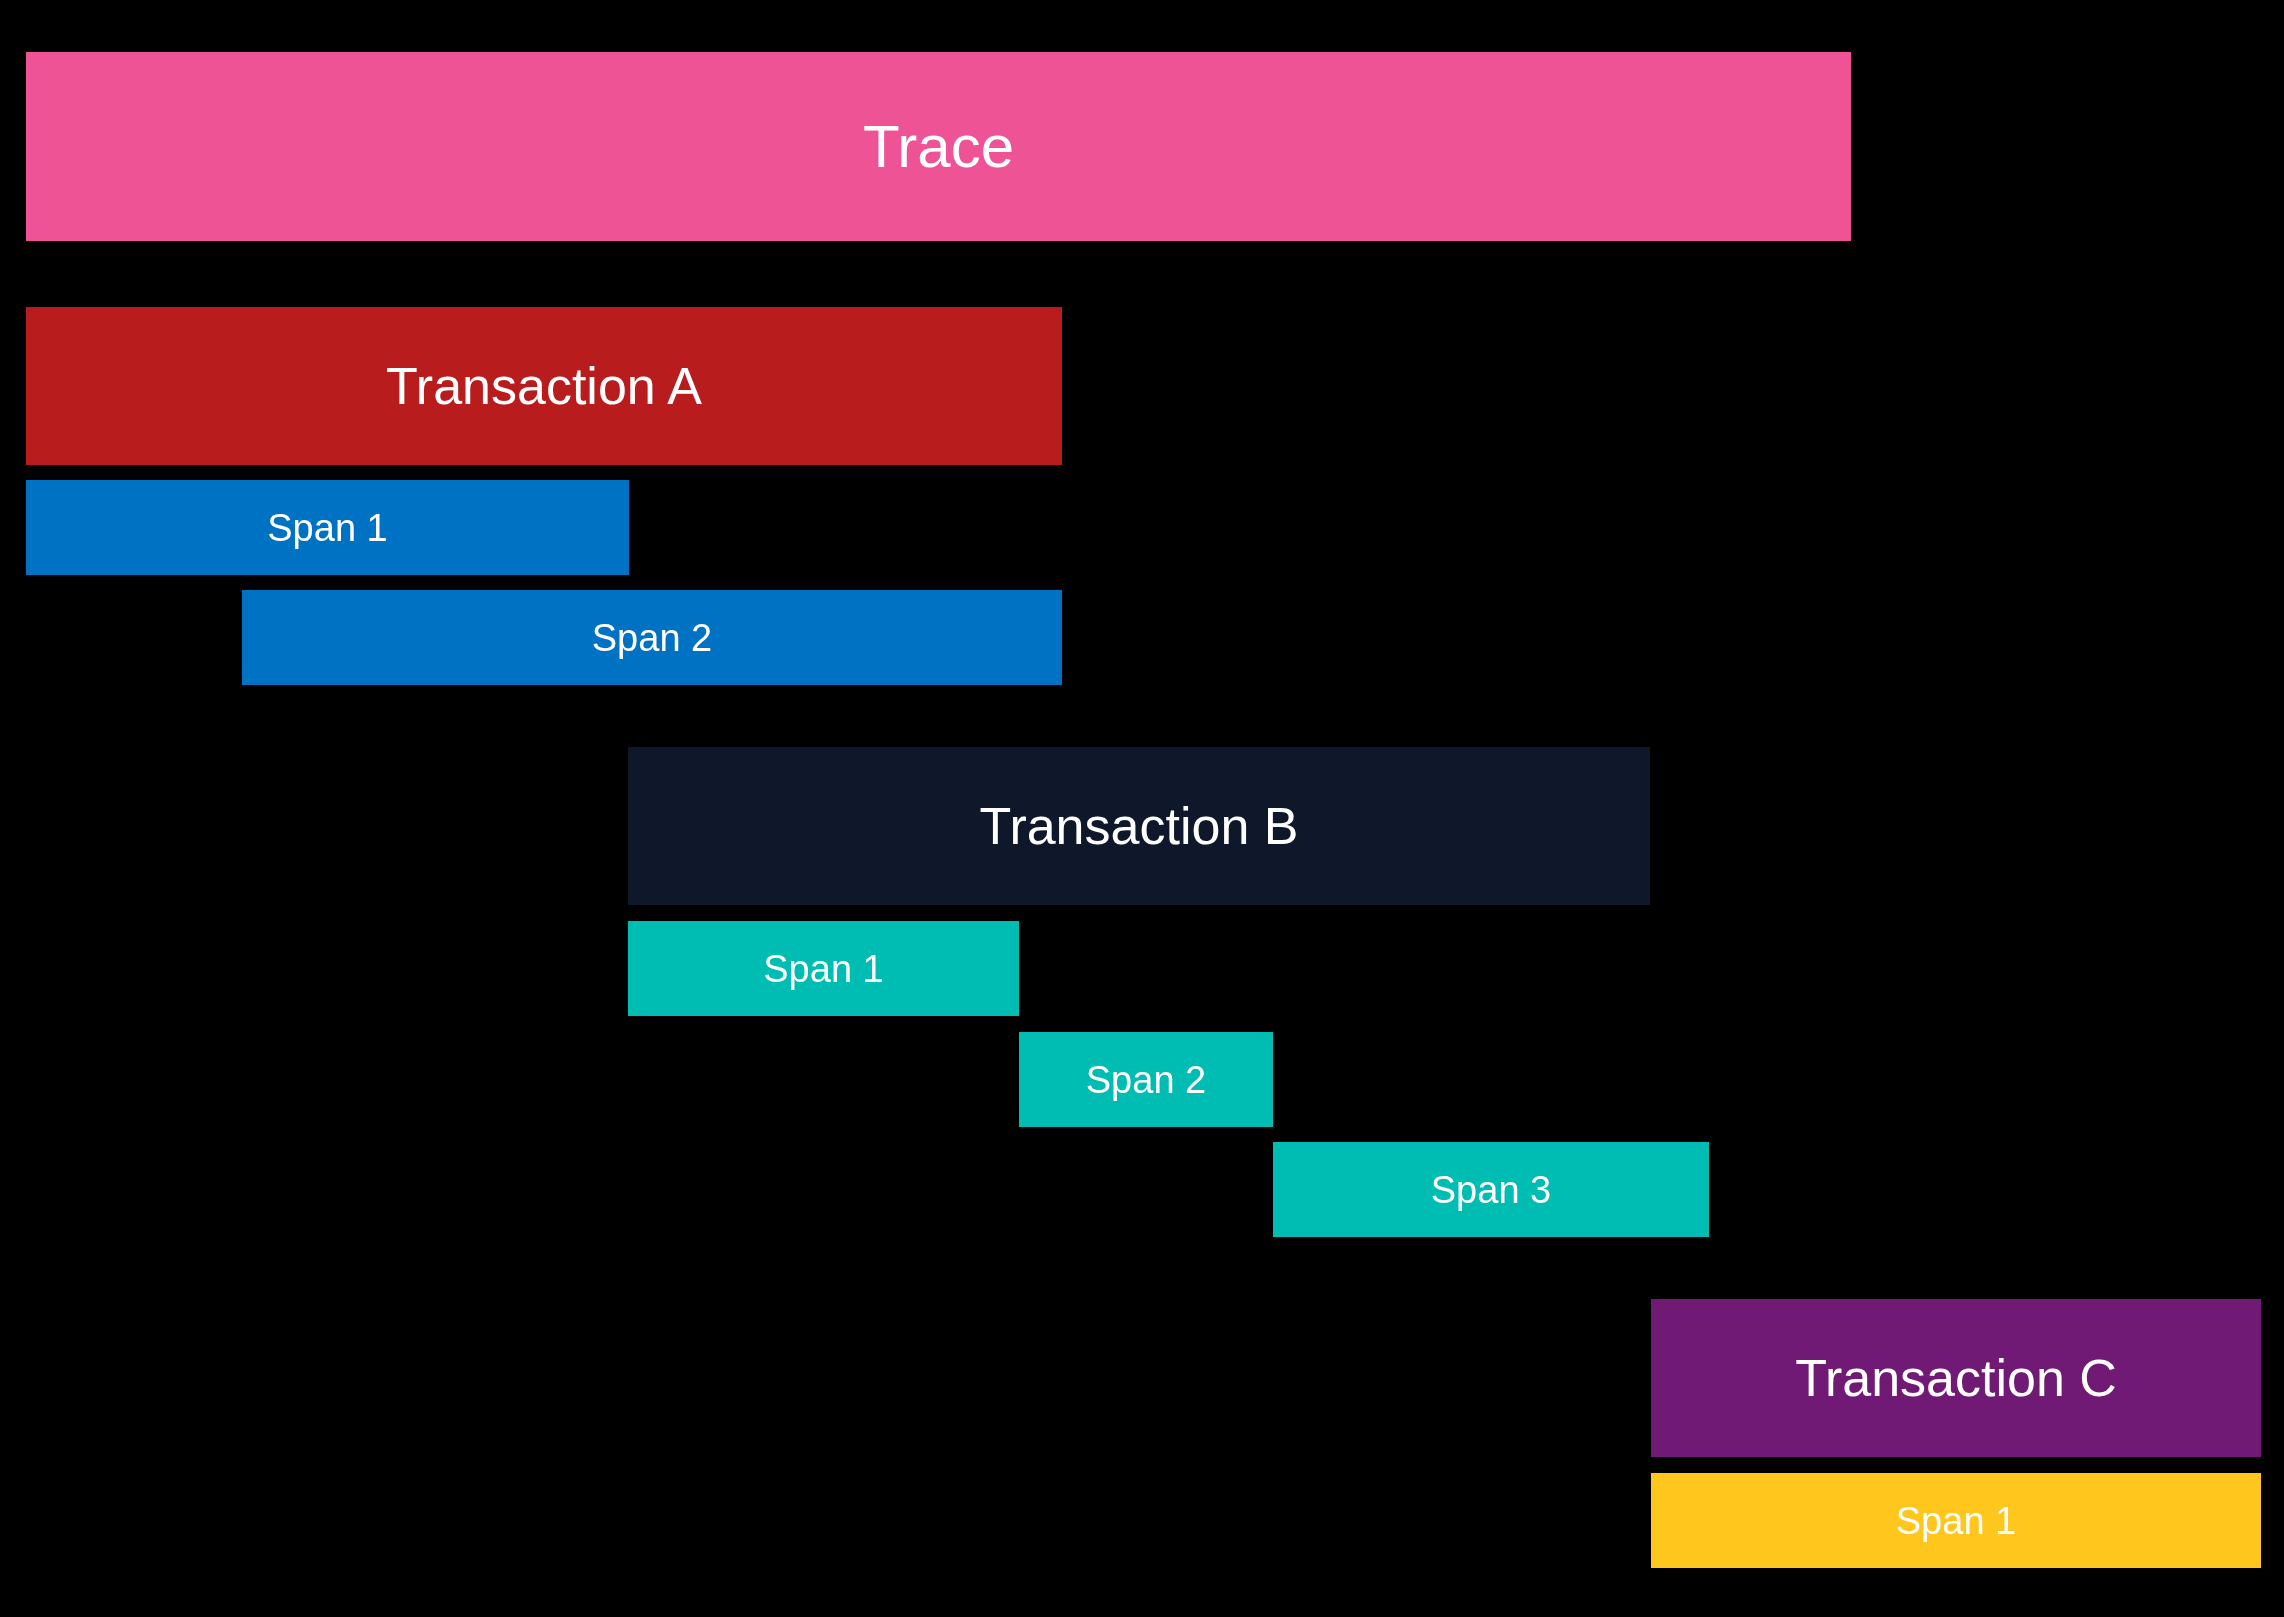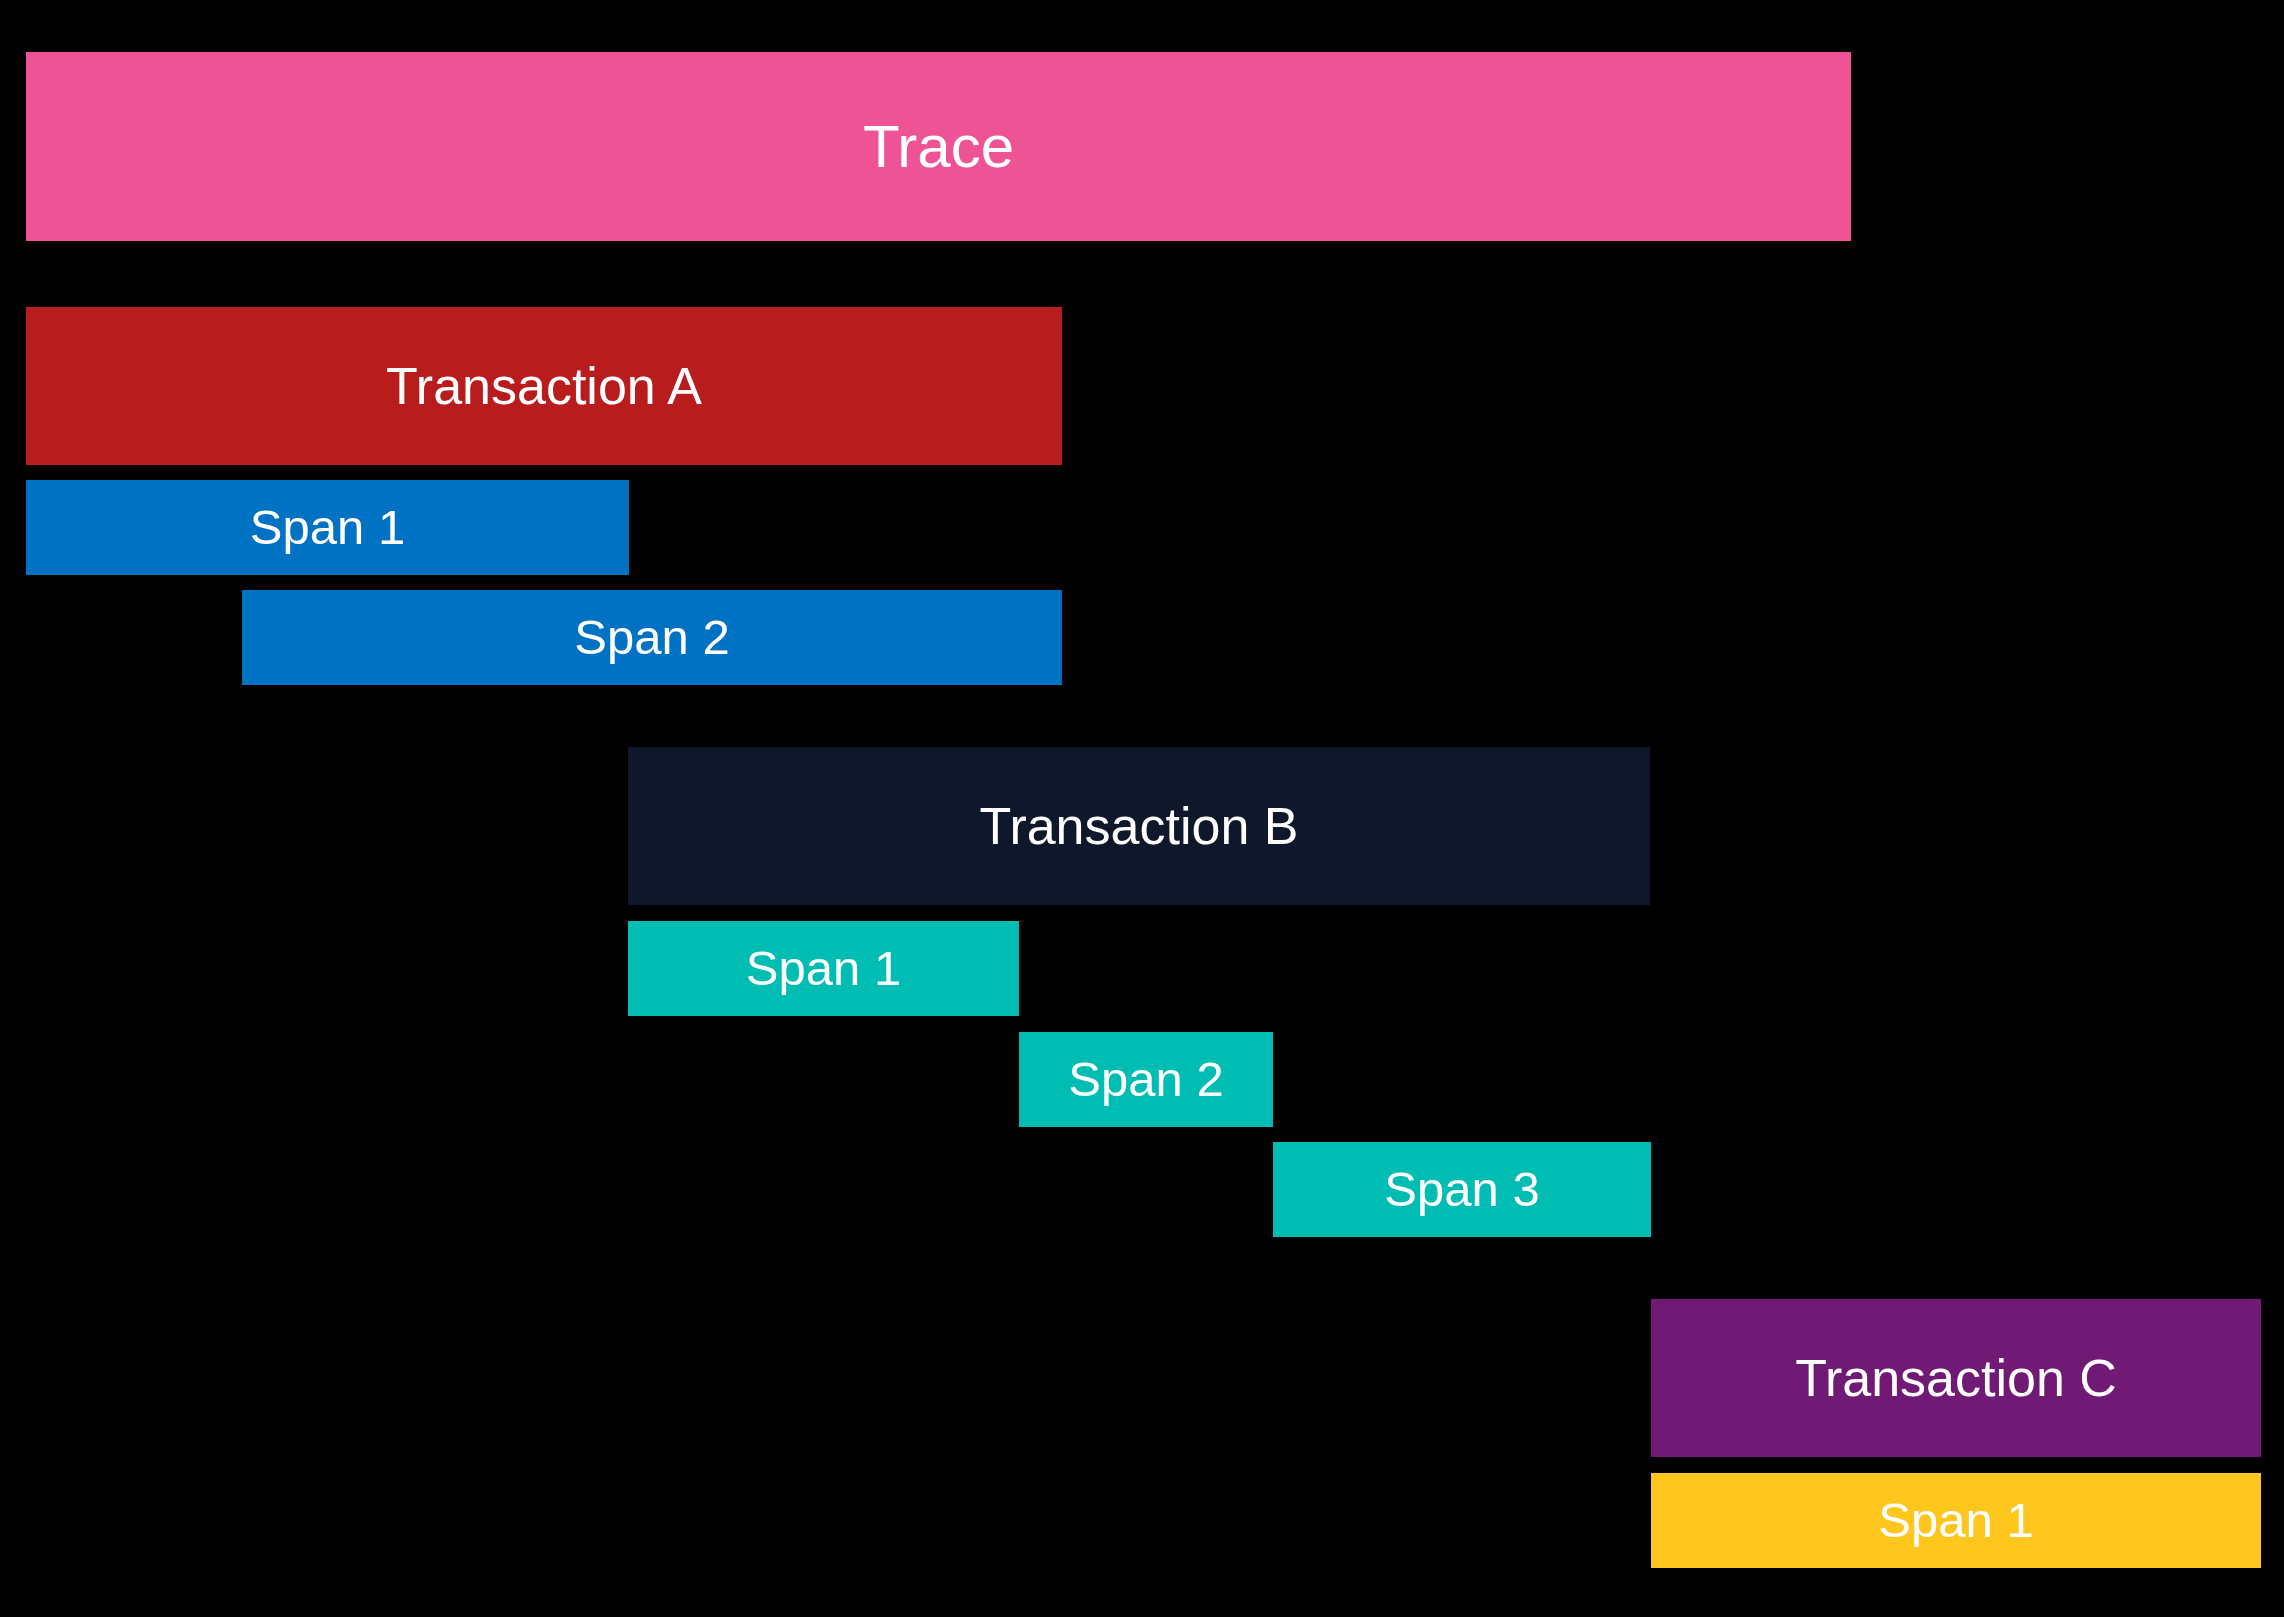--- a/index.html
+++ b/index.html
@@ -25,21 +25,21 @@
     white-space: nowrap;
     line-height: 1;
     overflow: hidden;
   }
   .bar-label {
     color: #ffffff;
     font-weight: 400;
   }
   .lvl-trace   { font-size: 60px; }
   .lvl-txn     { font-size: 52px; }
-  .lvl-span    { font-size: 49px; }
+  .lvl-span    { font-size: 38px; }
 </style>
 </head>
 <body>
 
 <div id="diagram" style="width: 2284px; height: 1618px; background: rgb(0, 0, 0);">
     <div class="bar" style="left: 26px; top: 52px; width: 1825px; height: 189px; background: rgb(238, 83, 150);">
       <span class="bar-label lvl-trace" style="color: rgb(255, 255, 255);">Trace</span>
     </div>
     <div class="bar" style="left: 26px; top: 307px; width: 1036px; height: 158px; background: #b91c1c;">
       <span class="bar-label lvl-txn" style="color: rgb(255, 255, 255);">Transaction A</span>
@@ -52,21 +52,21 @@
     </div>
     <div class="bar" style="left: 628px; top: 747px; width: 1022px; height: 158px; background: #0f172a;">
       <span class="bar-label lvl-txn" style="color: rgb(255, 255, 255);">Transaction B</span>
     </div>
     <div class="bar" style="left: 628px; top: 921px; width: 391px; height: 95px; background: rgb(0, 189, 179);">
       <span class="bar-label lvl-span" style="color: rgb(255, 255, 255);">Span 1</span>
     </div>
     <div class="bar" style="left: 1019px; top: 1032px; width: 254px; height: 95px; background: rgb(0, 189, 179);">
       <span class="bar-label lvl-span" style="color: rgb(255, 255, 255);">Span 2</span>
     </div>
-    <div class="bar" style="left: 1273px; top: 1142px; width: 378px; height: 95px; background: rgb(0, 189, 179); justify-content: center;">
+    <div class="bar" style="left: 1273px; top: 1142px; width: 436px; height: 95px; background: rgb(0, 189, 179); justify-content: center;">
       <span class="bar-label lvl-span" style="color: rgb(255, 255, 255);">Span 3</span>
     </div>
     <div class="bar" style="left: 1651px; top: 1299px; width: 610px; height: 158px; background: #701a75;">
       <span class="bar-label lvl-txn" style="color: rgb(255, 255, 255);">Transaction C</span>
     </div>
     <div class="bar" style="left: 1651px; top: 1473px; width: 610px; height: 95px; background: rgb(255, 198, 30);">
       <span class="bar-label lvl-span" style="color: rgb(255, 255, 255);">Span 1</span>
     </div>
   </div>
 

